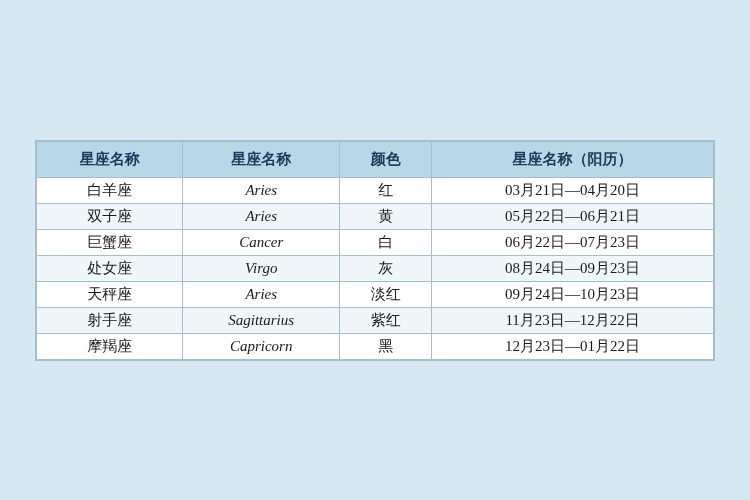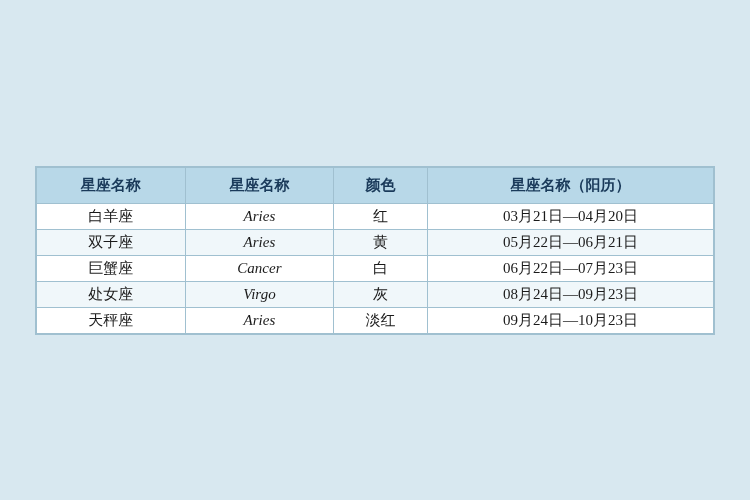--- a/index.html
+++ b/index.html
@@ -86,15 +86,27 @@
           <td>Virgo</td>
           <td>灰</td>
           <td>08月24日—09月23日</td>
         </tr>
         <tr>
           <td>天秤座</td>
           <td>Aries</td>
           <td>淡红</td>
           <td>09月24日—10月23日</td>
         </tr>
+        <tr>
+          <td>射手座</td>
+          <td>Sagittarius</td>
+          <td>紫红</td>
+          <td>11月23日—12月22日</td>
+        </tr>
+        <tr>
+          <td>摩羯座</td>
+          <td>Capricorn</td>
+          <td>黑</td>
+          <td>12月23日—01月22日</td>
+        </tr>
       </tbody>
   </table>
 </div>
 
 </body></html>

